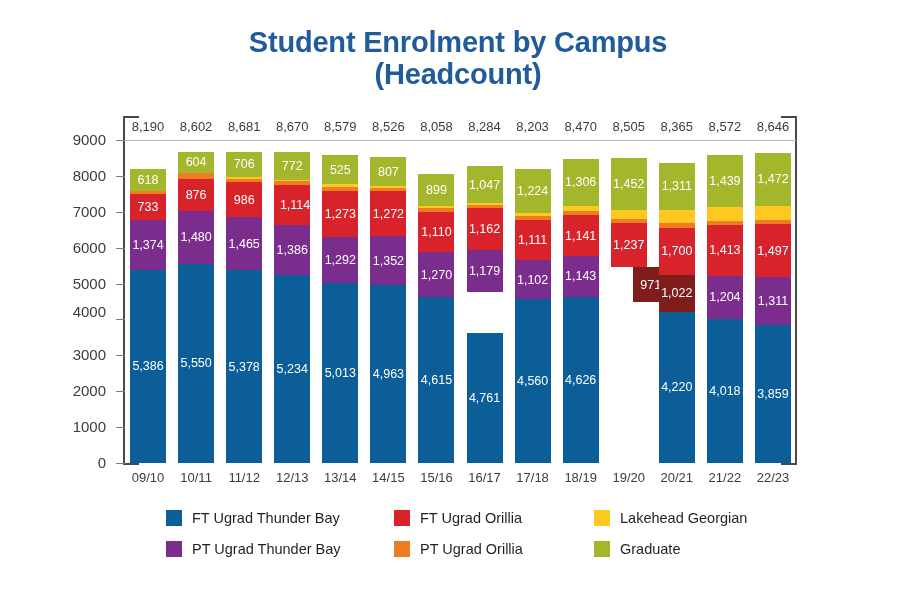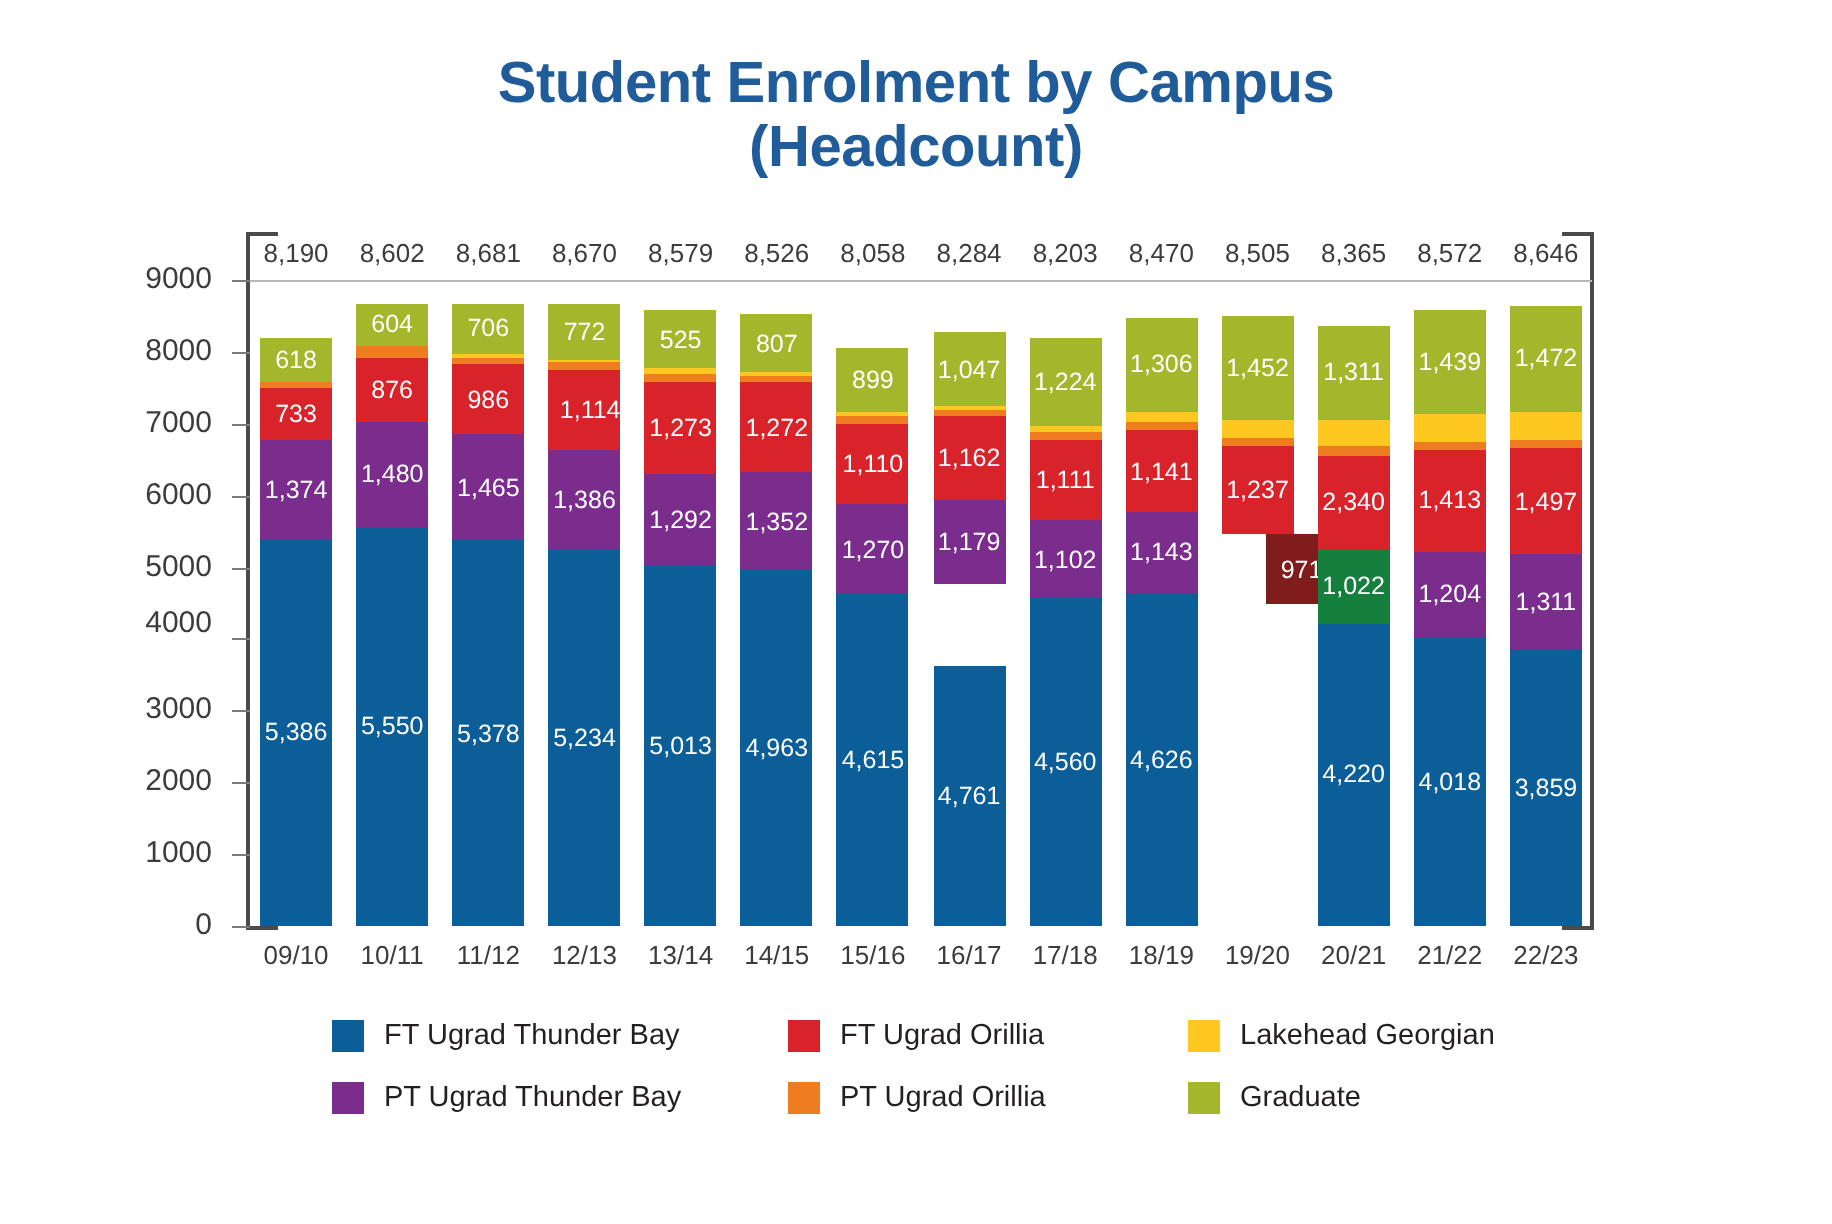--- a/index.html
+++ b/index.html
@@ -322,25 +322,25 @@
         <div class="seg" style="background: rgb(238, 125, 34); height: 4.27078px; bottom: 240.097px;"></div>
         <div class="seg" style="background: rgb(255, 200, 32); height: 8.75689px; bottom: 244.367px;"></div>
         <div class="seg" style="background: rgb(163, 182, 44); height: 52.1107px; bottom: 253.124px;">
           <span>1,452</span>
         </div>
       </div>
       <div class="bar-col" style="left: 534.821px; width: 36px; height: 323px;">
         <div class="seg" style="background: rgb(11, 94, 151); height: 151.451px; bottom: 0px;">
           <span>4,220</span>
         </div>
-        <div class="seg" style="background: #15803d; height: 36.6784px; bottom: 151.451px;">
+        <div class="seg" style="background: #7f1d1d; height: 36.6784px; bottom: 151.451px;">
           <span>1,022</span>
         </div>
         <div class="seg" style="background: rgb(216, 35, 42); height: 47.3733px; bottom: 188.13px;">
-          <span>2,340</span>
+          <span>1,700</span>
         </div>
         <div class="seg" style="background: rgb(238, 125, 34); height: 4.34256px; bottom: 235.503px;"></div>
         <div class="seg" style="background: rgb(255, 200, 32); height: 13.3148px; bottom: 239.845px;"></div>
         <div class="seg" style="background: rgb(163, 182, 44); height: 47.0503px; bottom: 253.16px;">
           <span>1,311</span>
         </div>
       </div>
       <div class="bar-col" style="left: 582.893px; width: 36px; height: 323px;">
         <div class="seg" style="background: rgb(11, 94, 151); height: 144.202px; bottom: 0px;">
           <span>4,018</span>

